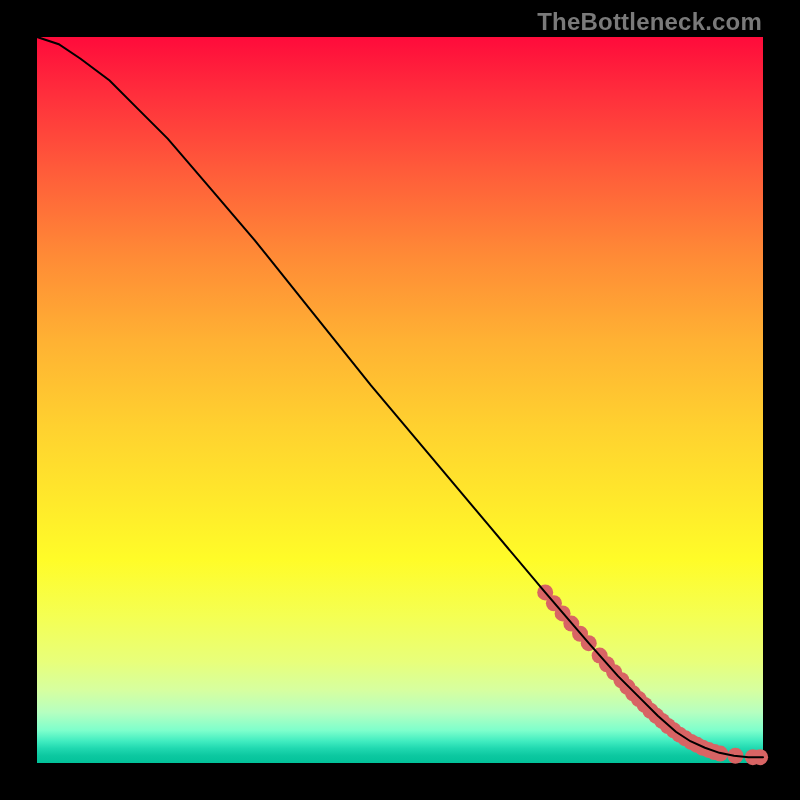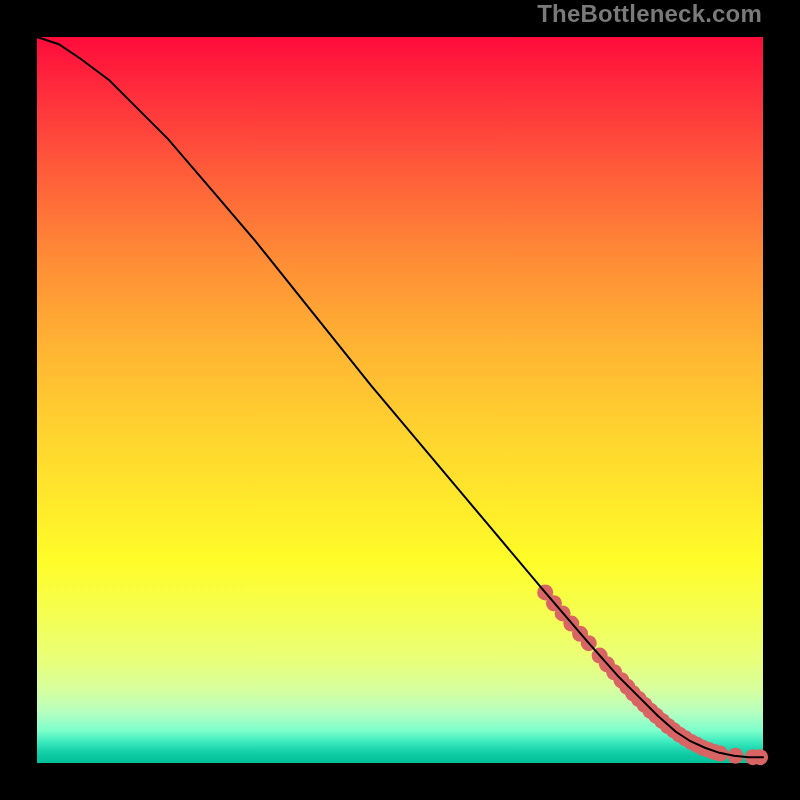--- a/index.html
+++ b/index.html
@@ -42,21 +42,21 @@
       #7effcc 95.5%,
       #40ecc0 97%,
       #20d8b0 98%,
       #0cc8a0 99%,
       #02c29a 100%
     );
   }
   .watermark {
     position: absolute;
     right: 38px;
-    top: 0;
+    top: 8px;
     color: #7a7a7a;
     font-size: 24px;
     font-weight: 600;
     letter-spacing: 0.2px;
     user-select: none;
   }
   svg.curve {
     position: absolute;
     left: 0;
     top: 0;

